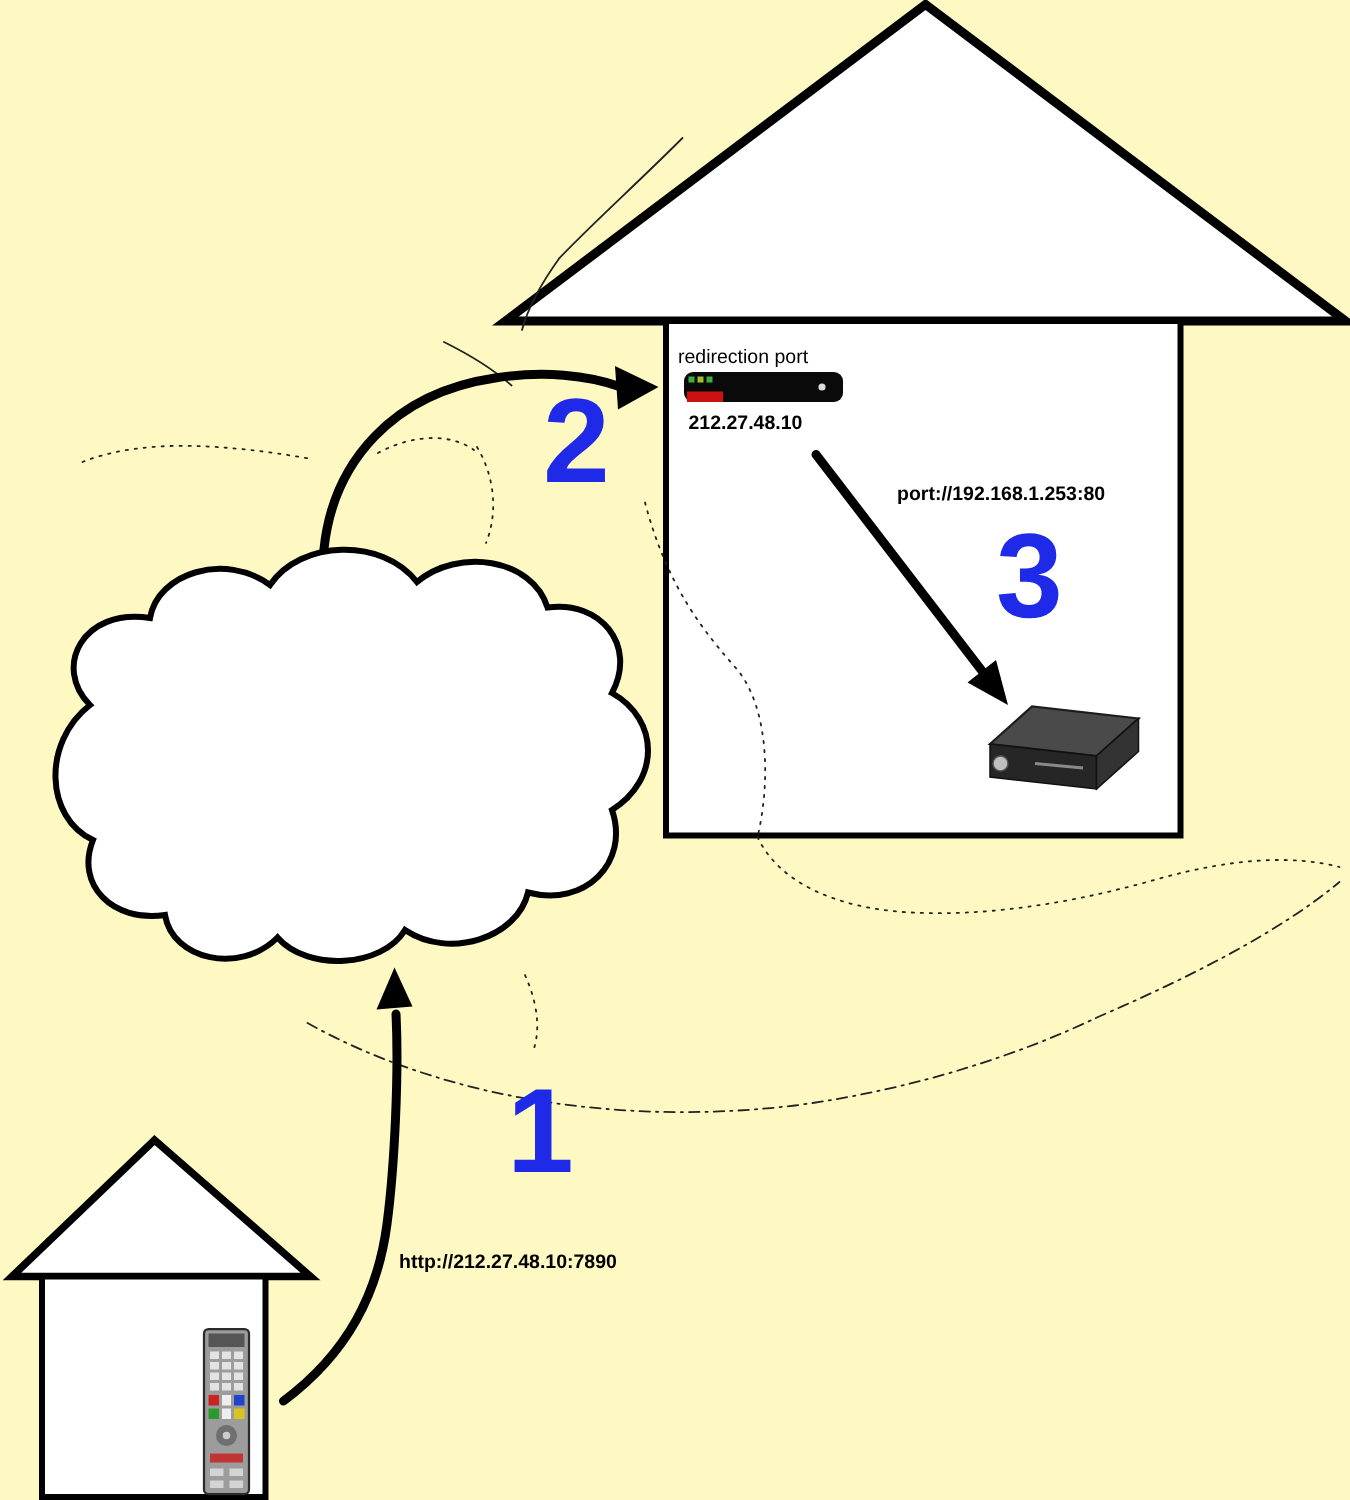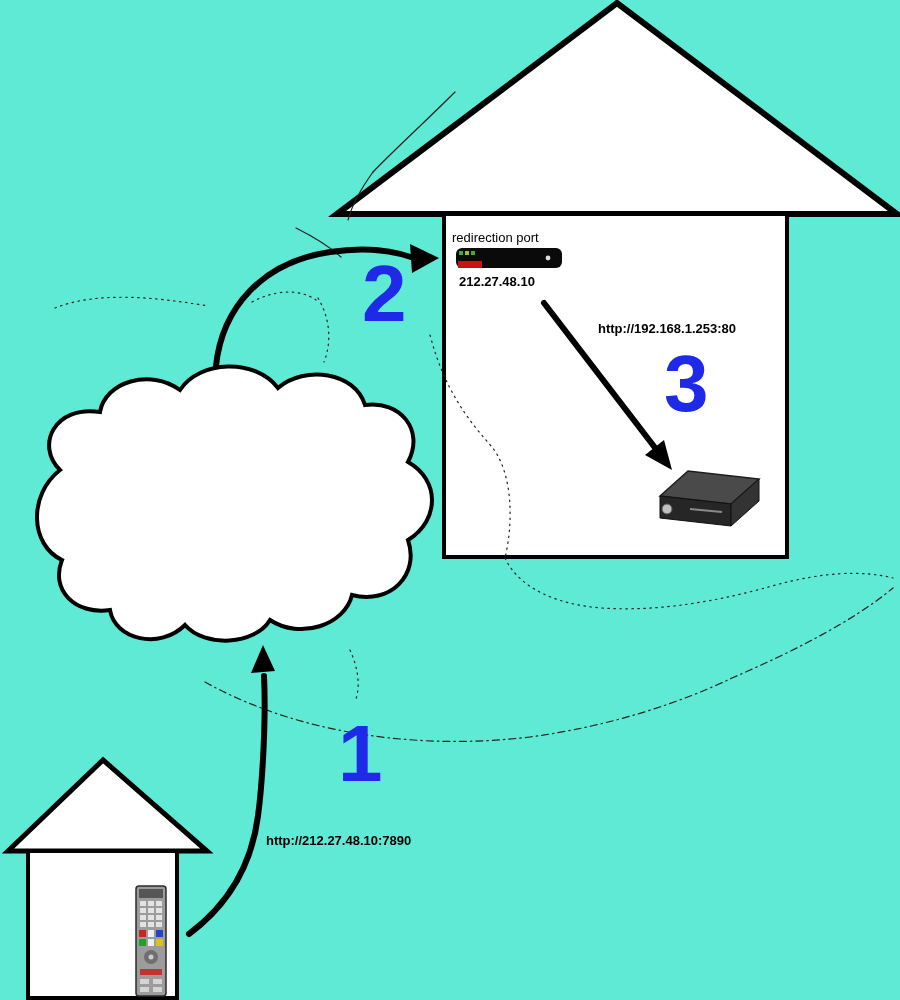--- a/index.html
+++ b/index.html
@@ -1,19 +1,19 @@
 <!DOCTYPE html>
 <html style="--step-color: #1f2ae8;"><head>
 <meta charset="utf-8">
 <style>
   html,body{margin:0;padding:0;background:#ffffff;}
   .canvas{
     position:relative;
     width:900px;height:1000px;
-    background:#5eead4;
+    background:#fef9c3;
     overflow:hidden;
     font-family:"Liberation Sans", sans-serif;
   }
   .canvas svg{position:absolute;left:0;top:0;}
   .lbl{
     position:absolute;
     color:#000;
     white-space:nowrap;
     line-height:1;
     font-family:"Liberation Sans", sans-serif;
@@ -145,21 +145,21 @@
           <rect x="153" y="987" width="9" height="5"></rect>
       </g>
     </g>
 
   </svg>
 
   <div class="lbl small" style="left:452px;top:231px;">redirection port</div>
 
   <div class="lbl small bold" style="left:459px;top:275px;">212.27.48.10</div>
 
-  <div class="lbl small bold" style="left:598px;top:322px;">http://192.168.1.253:80</div>
+  <div class="lbl small bold" style="left:598px;top:322px;">port://192.168.1.253:80</div>
 
   <div class="lbl small bold" style="left:266px;top:834px;">http://212.27.48.10:7890</div>
 
   <div class="lbl step" style="left:338px;top:714px;">1</div>
 
   <div class="lbl step" style="left:362px;top:254px;">2</div>
 
   <div class="lbl step" style="left:664px;top:344px;">3</div>
 
 </div>

